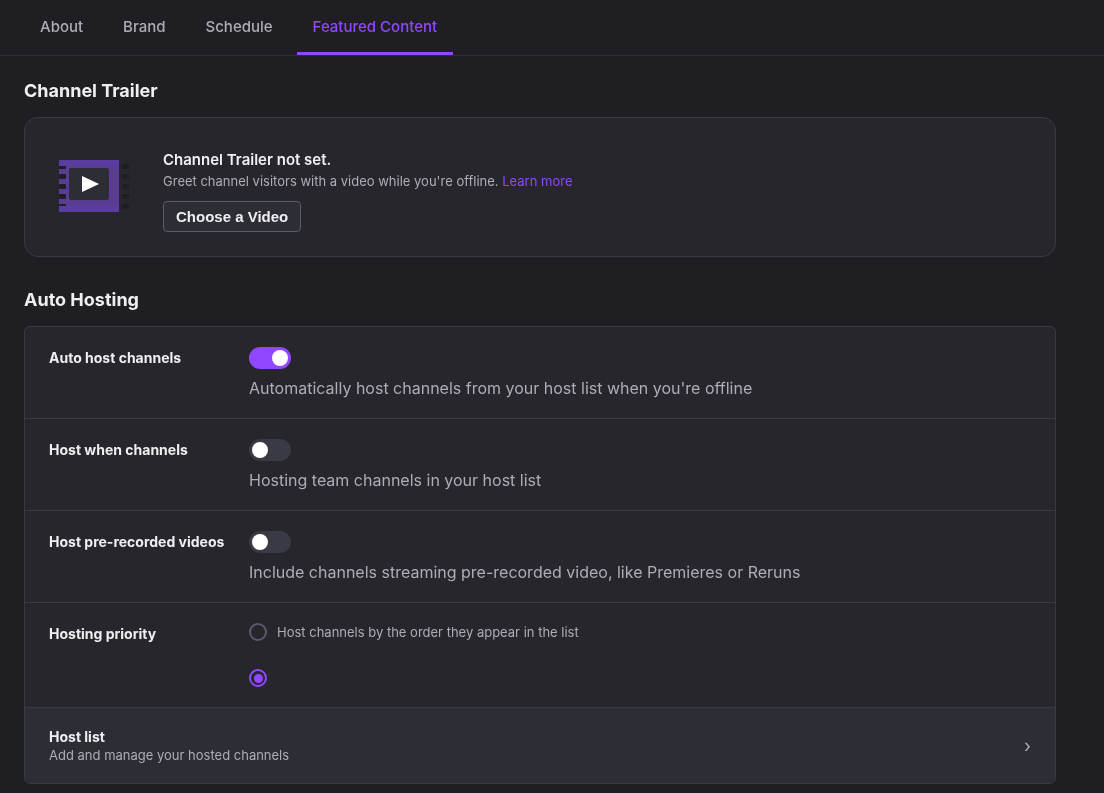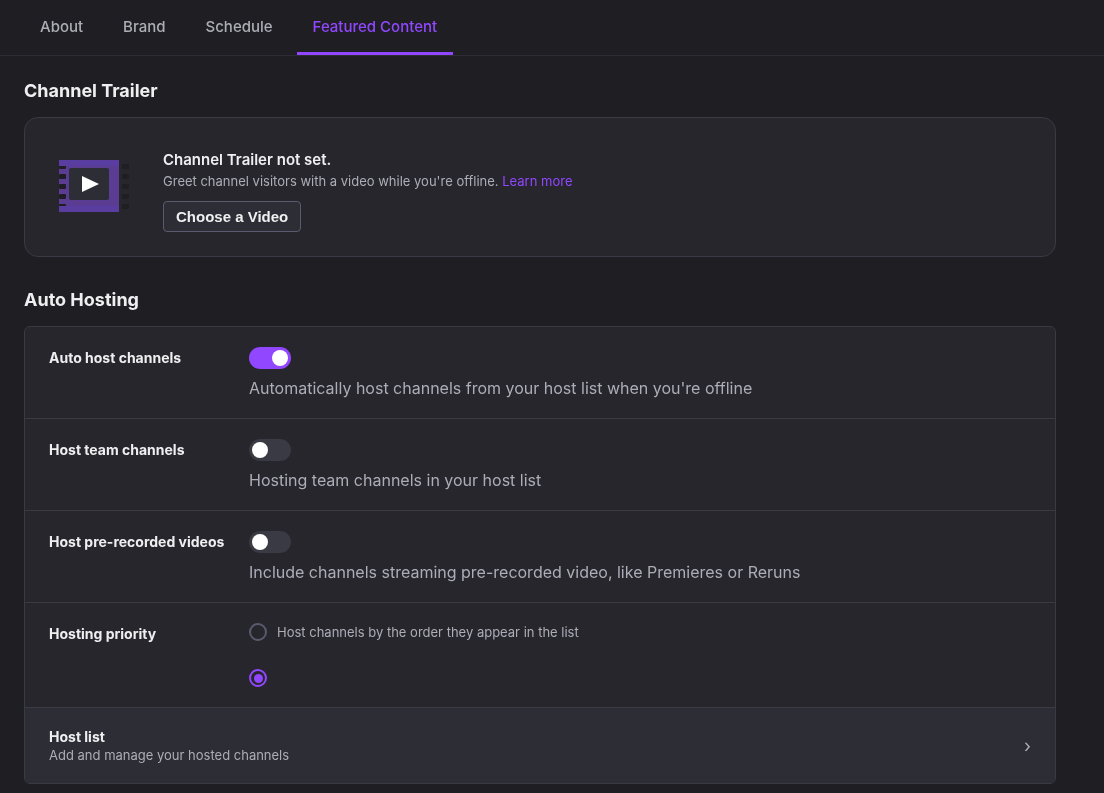--- a/index.html
+++ b/index.html
@@ -269,21 +269,21 @@
         <div class="row-label">Auto host channels</div>
         <div class="row-content">
           <div class="toggle on">
             <div class="toggle-knob"></div>
           </div>
           <div class="row-desc">Automatically host channels from your host list when you're offline</div>
         </div>
       </div>
 
       <div class="settings-row">
-        <div class="row-label">Host team channels</div>
+        <div class="row-label">Host when channels</div>
         <div class="row-content">
           <div class="toggle off">
             <div class="toggle-knob"></div>
           </div>
           <div class="row-desc">Hosting team channels in your host list</div>
         </div>
       </div>
 
       <div class="settings-row">
         <div class="row-label">Host pre-recorded videos</div>

